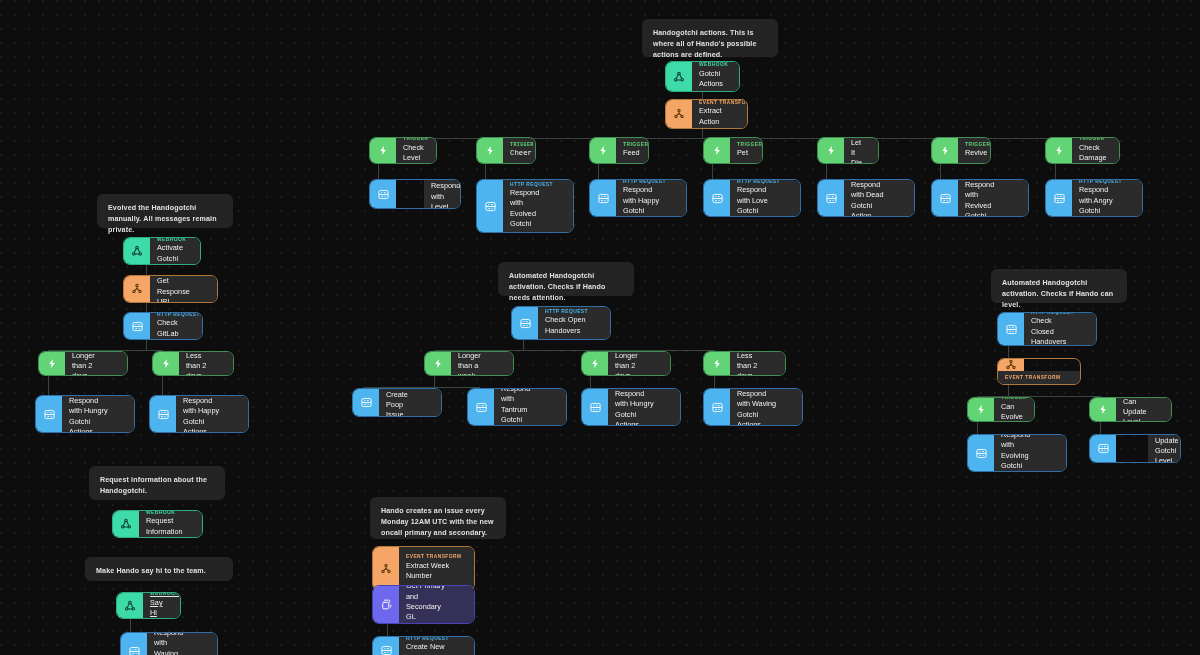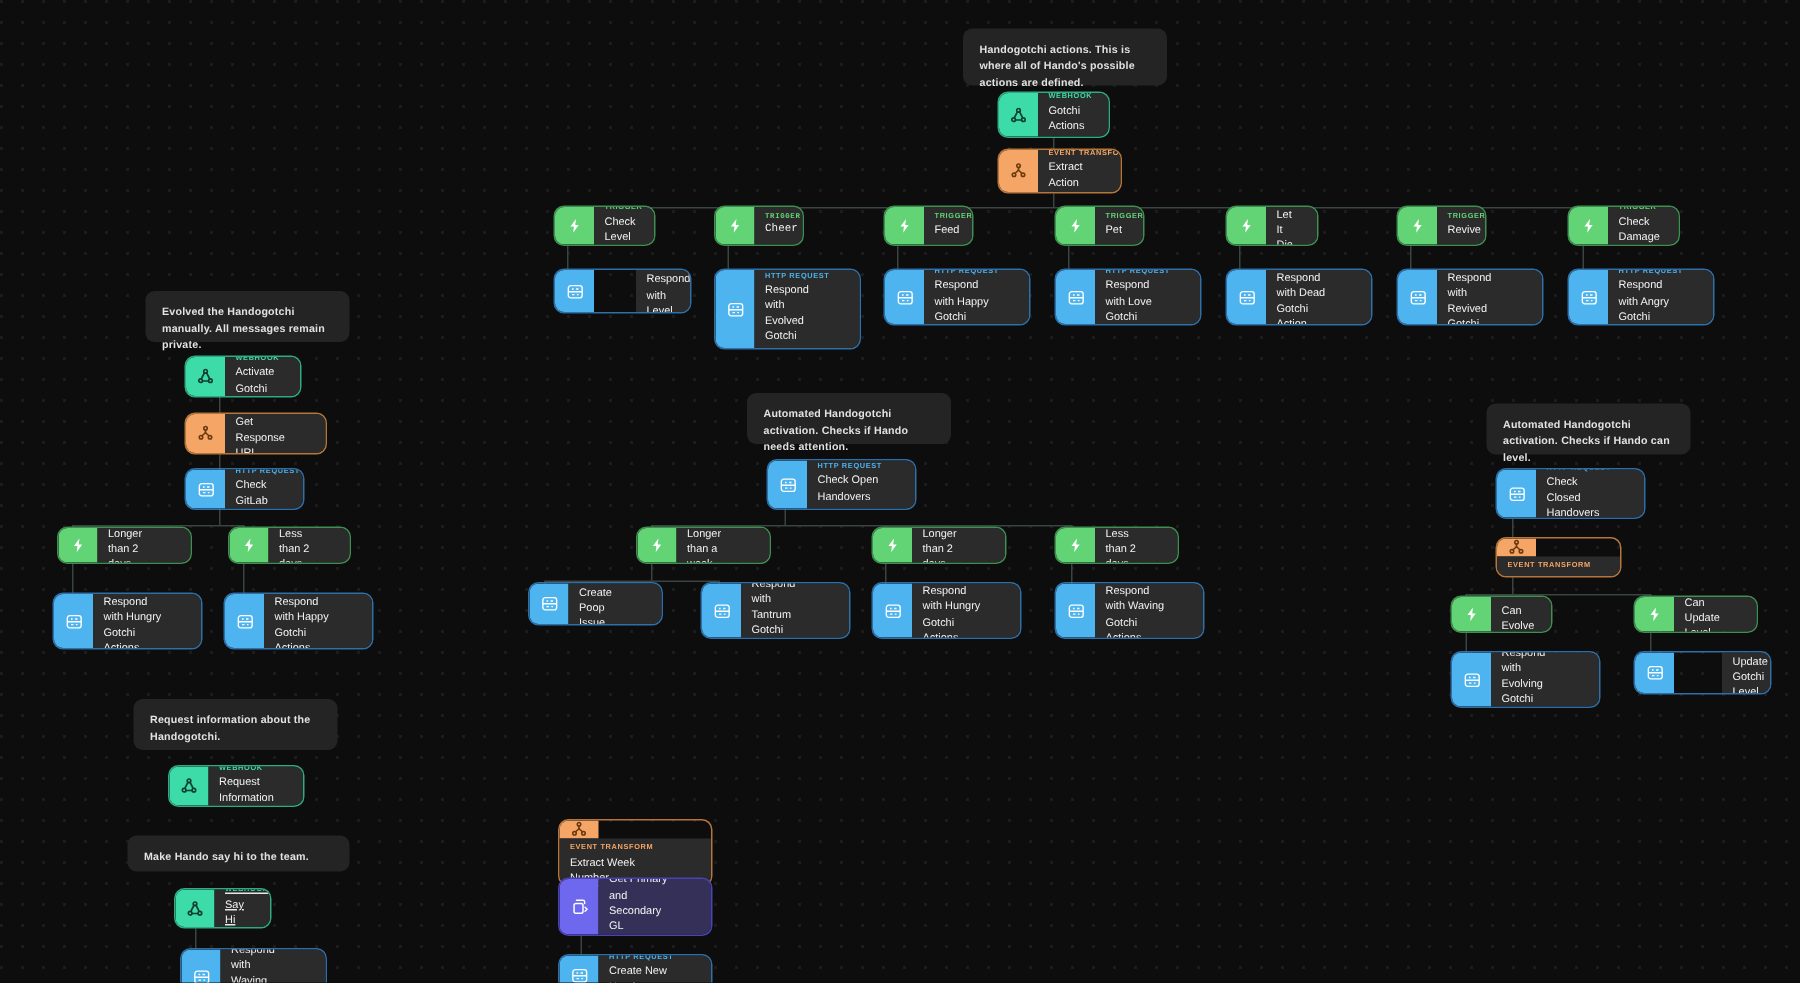--- a/index.html
+++ b/index.html
@@ -150,20 +150,21 @@
 
   <div class="ln lnv" style="left:387px;top:559px;height:12px;"></div>
   <div class="ln lnv" style="left:387px;top:610px;height:12px;"></div>
 
   <div class="note" style="left:642px;top:5px;width:136px;height:38px;">Handogotchi actions. This is where all of Hando's possible actions are defined.</div>
   <div class="note" style="left:97px;top:180px;width:136px;height:34px;">Evolved the Handogotchi manually. All messages remain private.</div>
   <div class="note" style="left:498px;top:248px;width:136px;height:34px;">Automated Handogotchi activation. Checks if Hando needs attention.</div>
   <div class="note" style="left:991px;top:255px;width:136px;height:34px;">Automated Handogotchi activation. Checks if Hando can level.</div>
   <div class="note" style="left:89px;top:452px;width:136px;height:34px;">Request information about the Handogotchi.</div>
   <div class="note" style="left:85px;top:543px;width:148px;height:24px;">Make Hando say hi to the team.</div>
+  <div class="note" style="left:370px;top:483px;width:136px;height:42px;">Hando creates an issue every Monday 12AM UTC with the new oncall primary and secondary.</div>
 
   <div class="node t-webhook" style="left:665px;top:47px;width:75px;height:31px;">
     <div class="ic">
       <svg width="12" height="12" viewBox="0 0 24 24" fill="none" stroke="#0f3f31" stroke-width="2.2" stroke-linecap="round">
         <circle cx="12" cy="5" r="2.4"></circle>
           <circle cx="5.5" cy="17.5" r="2.4"></circle>
           <circle cx="18.5" cy="17.5" r="2.4"></circle>
         <path d="M10.6 7 L7 14"></path>
           <path d="M13.4 7 L17 14"></path>
           <path d="M8 18 H16"></path>
@@ -673,21 +674,21 @@
           <path d="M3.5 12 H20.5"></path>
           <path d="M8 8.6 h2 M13 8.6 h3 M8 15.6 h3 M14 15.6 h2"></path>
         </svg>
       </div>
     <div class="bd">
         <div class="kind">HTTP REQUEST</div>
         <div class="ttl">Respond with Waving Gotchi Actions</div>
       </div>
   </div>
 
-  <div class="node t-transform" style="left:372px;top:532px;width:103px;height:45px;flex-direction:column;">
+  <div class="node t-transform" style="left:372px;top:532px;width:103px;height:45px;">
     <div class="ic">
         <svg width="12" height="12" viewBox="0 0 24 24" fill="none" stroke="#6b3a0e" stroke-width="2.2" stroke-linecap="round">
           <circle cx="12" cy="5" r="2.3"></circle>
           <circle cx="6" cy="17" r="2.3"></circle>
           <circle cx="18" cy="17" r="2.3"></circle>
           <path d="M12 7.3 V11"></path>
           <path d="M12 11 L7.4 15"></path>
           <path d="M12 11 L16.6 15"></path>
         </svg>
       </div>

